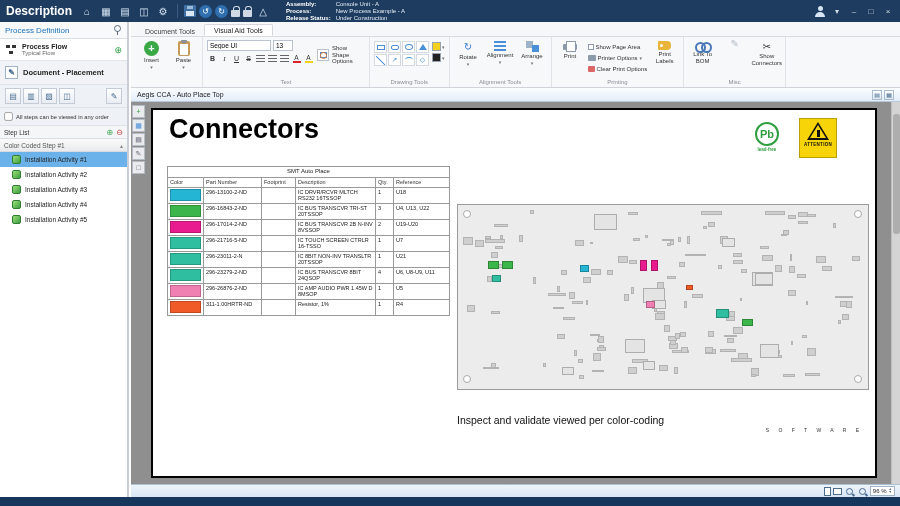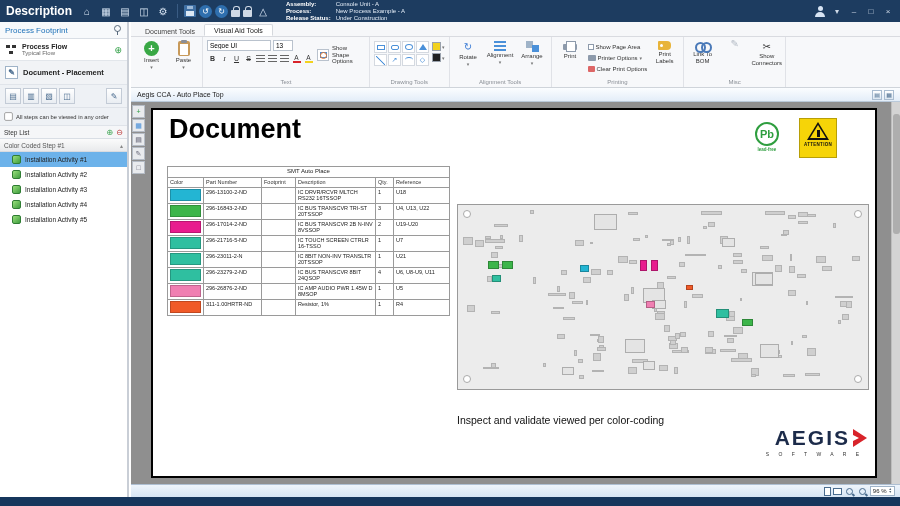--- a/index.html
+++ b/index.html
@@ -239,21 +239,21 @@
       <span class="ico-user"></span>
       <span class="winbtn">▾</span>
       <span class="winbtn">–</span>
       <span class="winbtn">□</span>
       <span class="winbtn">×</span>
     </div>
   </div>
 
   <div class="sidebar">
     <div class="sb-header">
-      <span>Process Footprint</span>
+      <span>Process Definition</span>
       <span class="pin"></span>
     </div>
     <div class="flow-row">
       <span class="flow-ic"></span>
       <span>
         <div class="flow-title">Process Flow</div>
         <div class="flow-sub">Typical Flow</div>
       </span>
       <span class="flow-add">⊕</span>
     </div>
@@ -479,21 +479,21 @@
   <div class="canvas">
     <div class="minibar">
       <span class="mb-btn" style="color:#2e9e44">+</span>
       <span class="mb-btn" style="color:#4a90d9">▦</span>
       <span class="mb-btn" style="color:#667">▤</span>
       <span class="mb-btn" style="color:#667">✎</span>
       <span class="mb-btn" style="color:#667">□</span>
     </div>
 
     <div class="page">
-      <div class="page-title">Document</div>
+      <div class="page-title">Connectors</div>
 
       <div class="pb-logo">
         <div class="pb-circle">Pb</div>
         <div class="pb-sub">lead-free</div>
       </div>
 
       <div class="esd">
         <span class="esd-tri"></span>
         <span class="esd-label">ATTENTION</span>
       </div>
@@ -759,24 +759,20 @@
           <div class="pcb-hl" style="left: 193px; top: 55px; width: 7px; height: 11px; background: rgb(232, 28, 142);"></div>
           <div class="pcb-hl" style="left: 188px; top: 96px; width: 9px; height: 7px; background: rgb(240, 127, 178);"></div>
           <div class="pcb-hl" style="left: 228px; top: 80px; width: 7px; height: 5px; background: rgb(240, 90, 40);"></div>
           <div class="pcb-hl" style="left: 258px; top: 104px; width: 13px; height: 9px; background: rgb(47, 191, 160);"></div>
           <div class="pcb-hl" style="left: 284px; top: 114px; width: 11px; height: 7px; background: rgb(60, 181, 74);"></div>
         </div>
 
       <div class="caption">Inspect and validate viewed per color-coding</div>
 
       <div class="aegis">
-        <div class="aegis-top">
-          <span class="aegis-name">AEGIS</span>
-          <span class="aegis-mark"></span>
-        </div>
         <div class="aegis-sub">S O F T W A R E</div>
       </div>
     </div>
 
     <div class="vscroll">
       <div class="vthumb"></div>
     </div>
   </div>
 
   <div class="statusbar">

